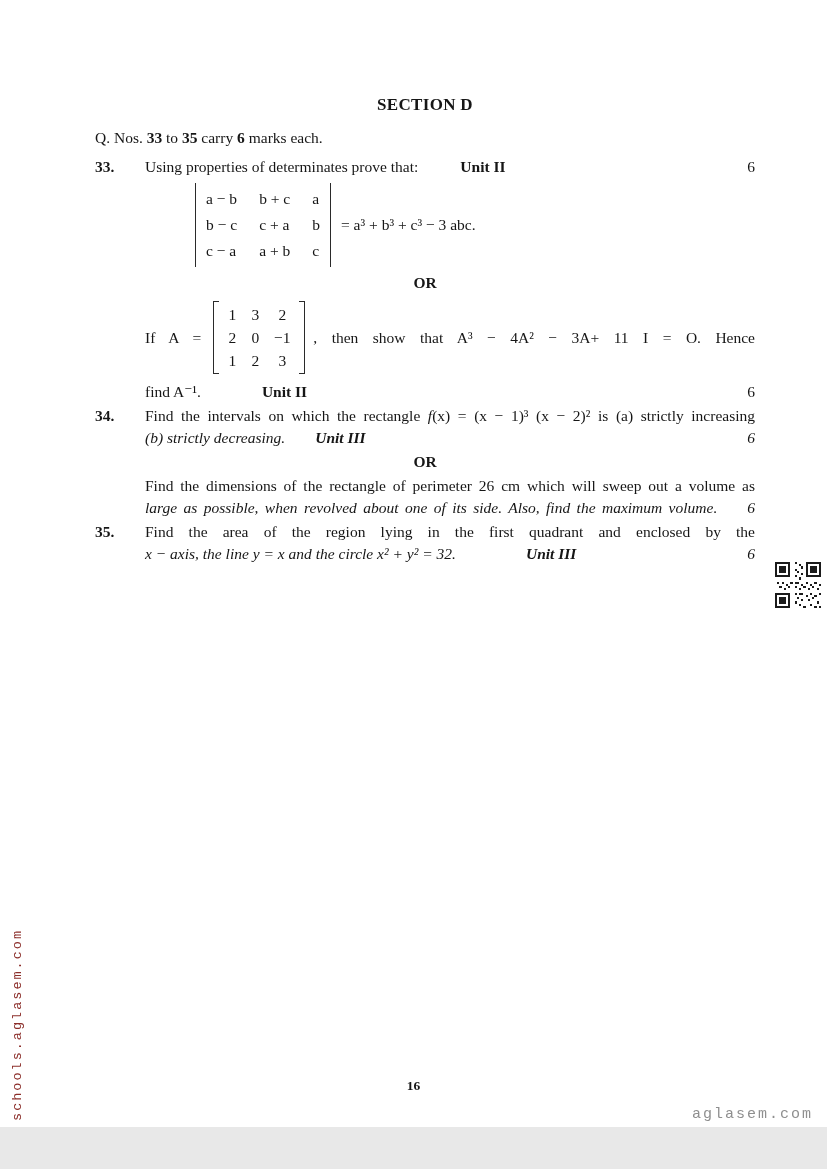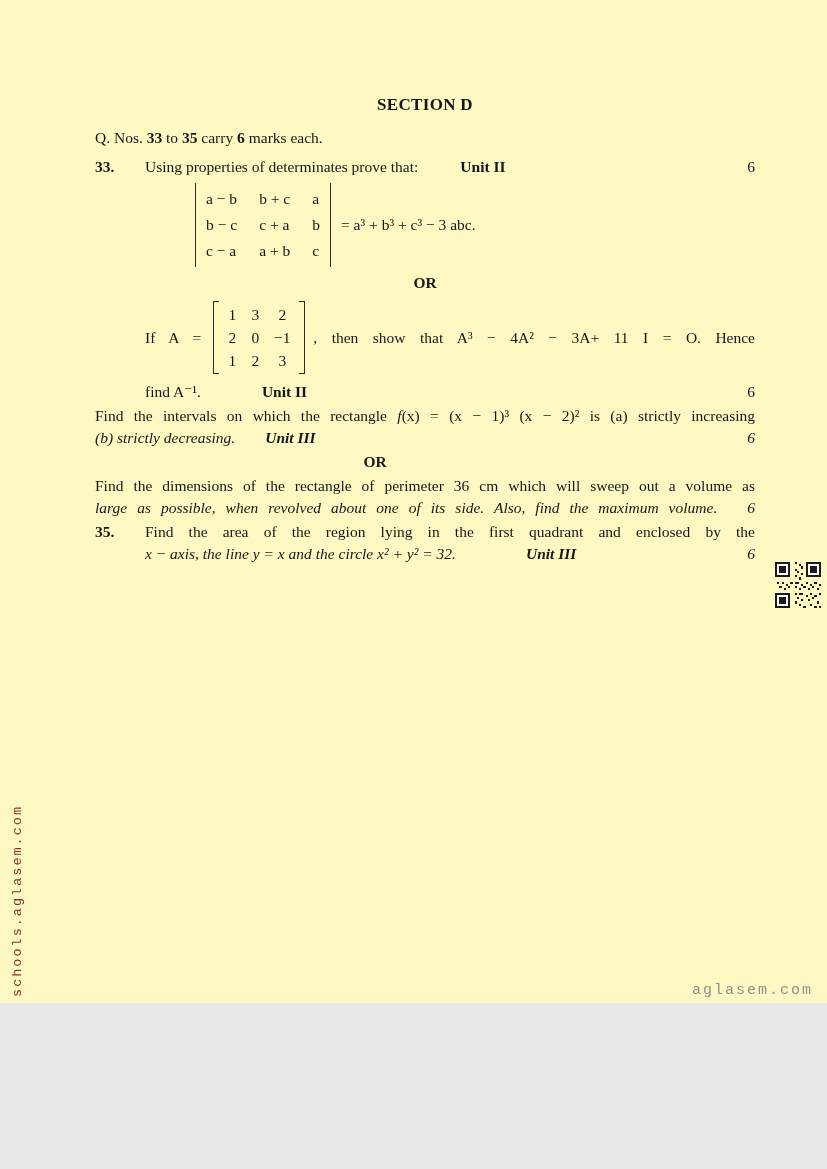--- a/index.html
+++ b/index.html
@@ -1,22 +1,22 @@
 <!DOCTYPE html>
 <html><head>
 <meta charset="utf-8">
 <style>
   * { box-sizing: border-box; }
   html, body { margin: 0; padding: 0; background: #e8e8e8; }
   .page {
     position: relative;
     width: 827px;
-    height: 1003px;
+    height: 1127px;
     margin: 0 auto;
-    background: #fef9c3;
+    background: #ffffff;
     font-family: "Liberation Serif", "DejaVu Serif", serif;
     font-size: 15.5px;
     color: #161616;
     overflow: hidden;
   }
   .content { position: absolute; left: 95px; top: 94px; width: 660px; line-height: 22px; }
   .section-title { text-align: center; font-weight: bold; font-size: 17px; margin-bottom: 11px; letter-spacing: 0.3px; }
   .intro { margin-bottom: 7px; }
   .qrow { display: flex; margin-bottom: 2px; }
   .qnum { flex: 0 0 50px; width: 50px; font-weight: bold; }
@@ -133,34 +133,35 @@
           <span>find A⁻¹.</span>
           <span class="unit gap45">Unit II</span>
           <span class="grow"></span>
           <span class="marks">6</span>
         </div>
 
       </div>
     </div>
 
     <div class="qrow">
+      <div class="qnum">34.</div>
       <div class="qbody">
 
         <div class="just"><span>Find the intervals on which the rectangle </span><span class="it">f</span><span>(x) = (x − 1)³ (x − 2)² is (a) strictly increasing</span></div>
 
         <div class="q34line2">
           <span>(b) strictly decreasing.</span>
           <span class="unit gap30">Unit III</span>
           <span class="grow"></span>
           <span class="marks">6</span>
         </div>
 
         <div class="orline inq34">OR</div>
 
-        <div class="just rect1">Find the dimensions of the rectangle of perimeter 36 cm which will sweep out a volume as</div>
+        <div class="just rect1">Find the dimensions of the rectangle of perimeter 26 cm which will sweep out a volume as</div>
 
         <div class="rectline2">
           <span class="just grow">large as possible, when revolved about one of its side. Also, find the maximum volume.</span>
           <span class="marks gap30">6</span>
         </div>
 
       </div>
     </div>
 
     <div class="qrow">

